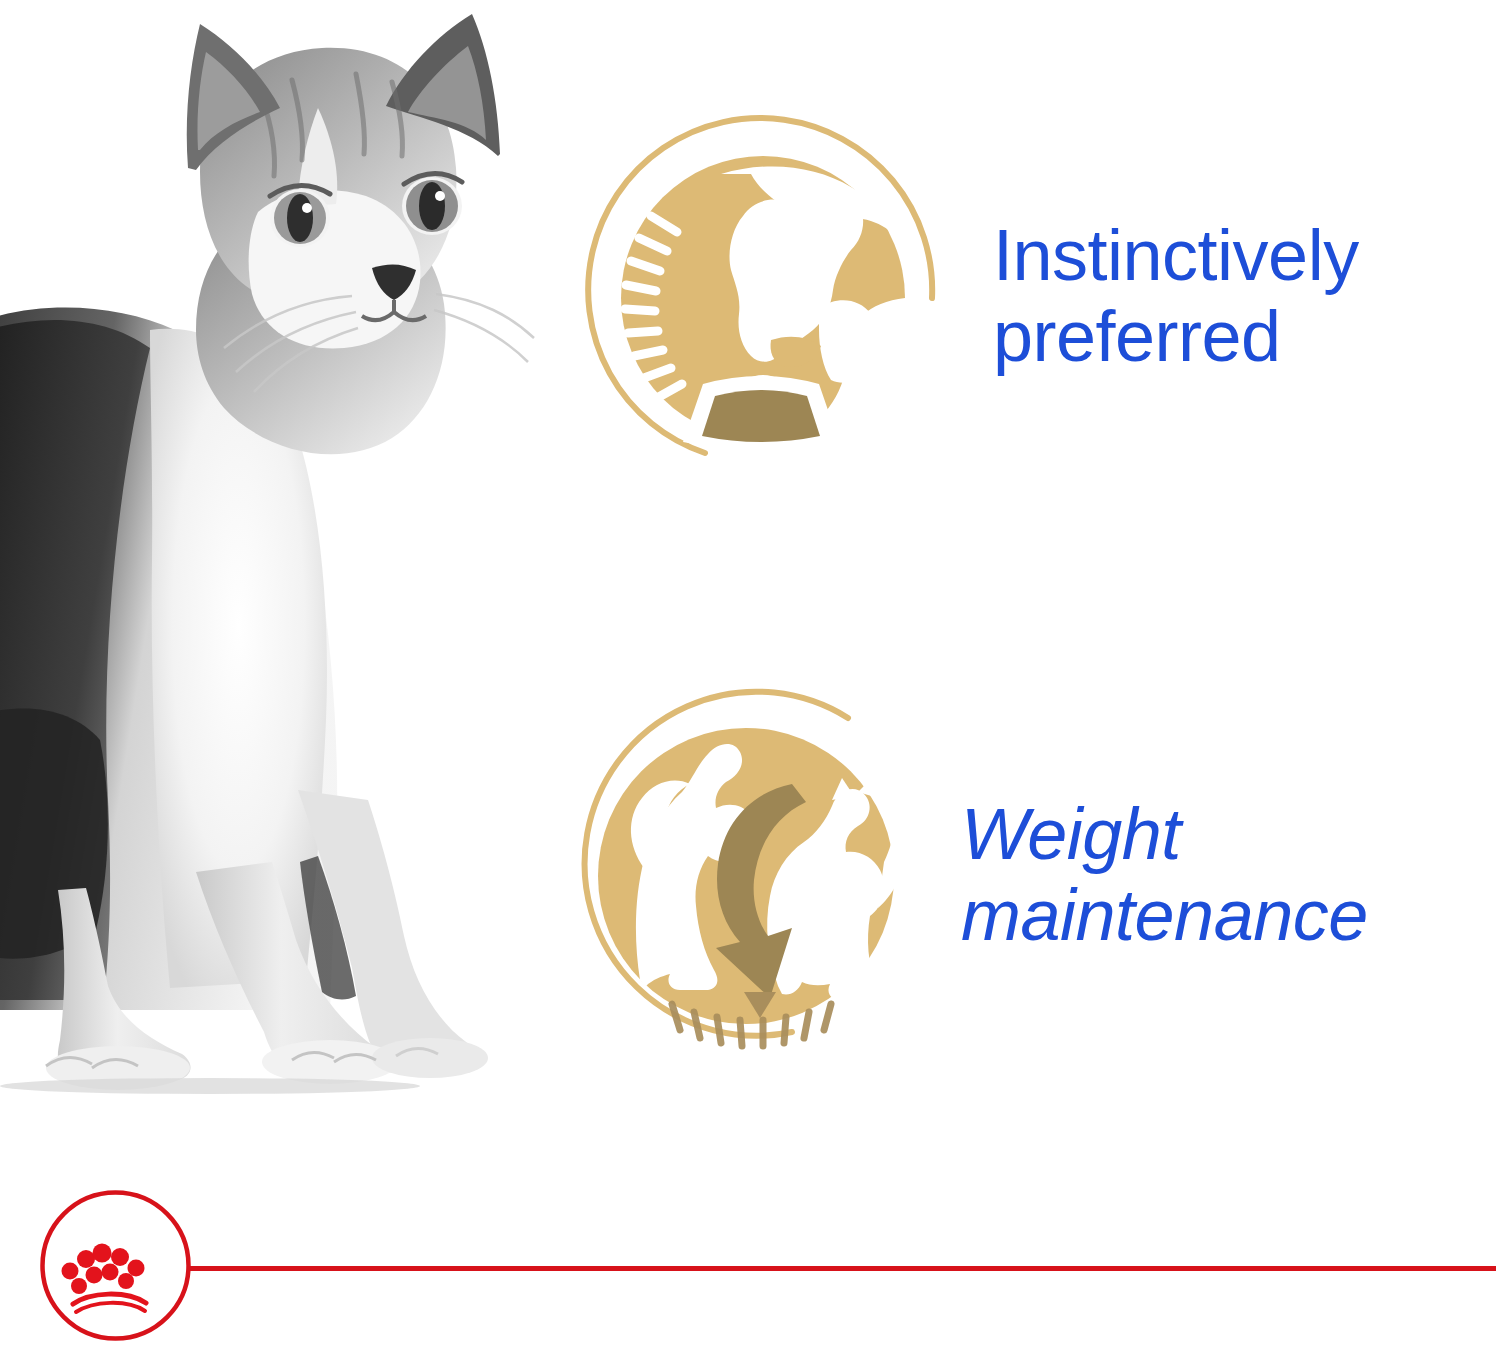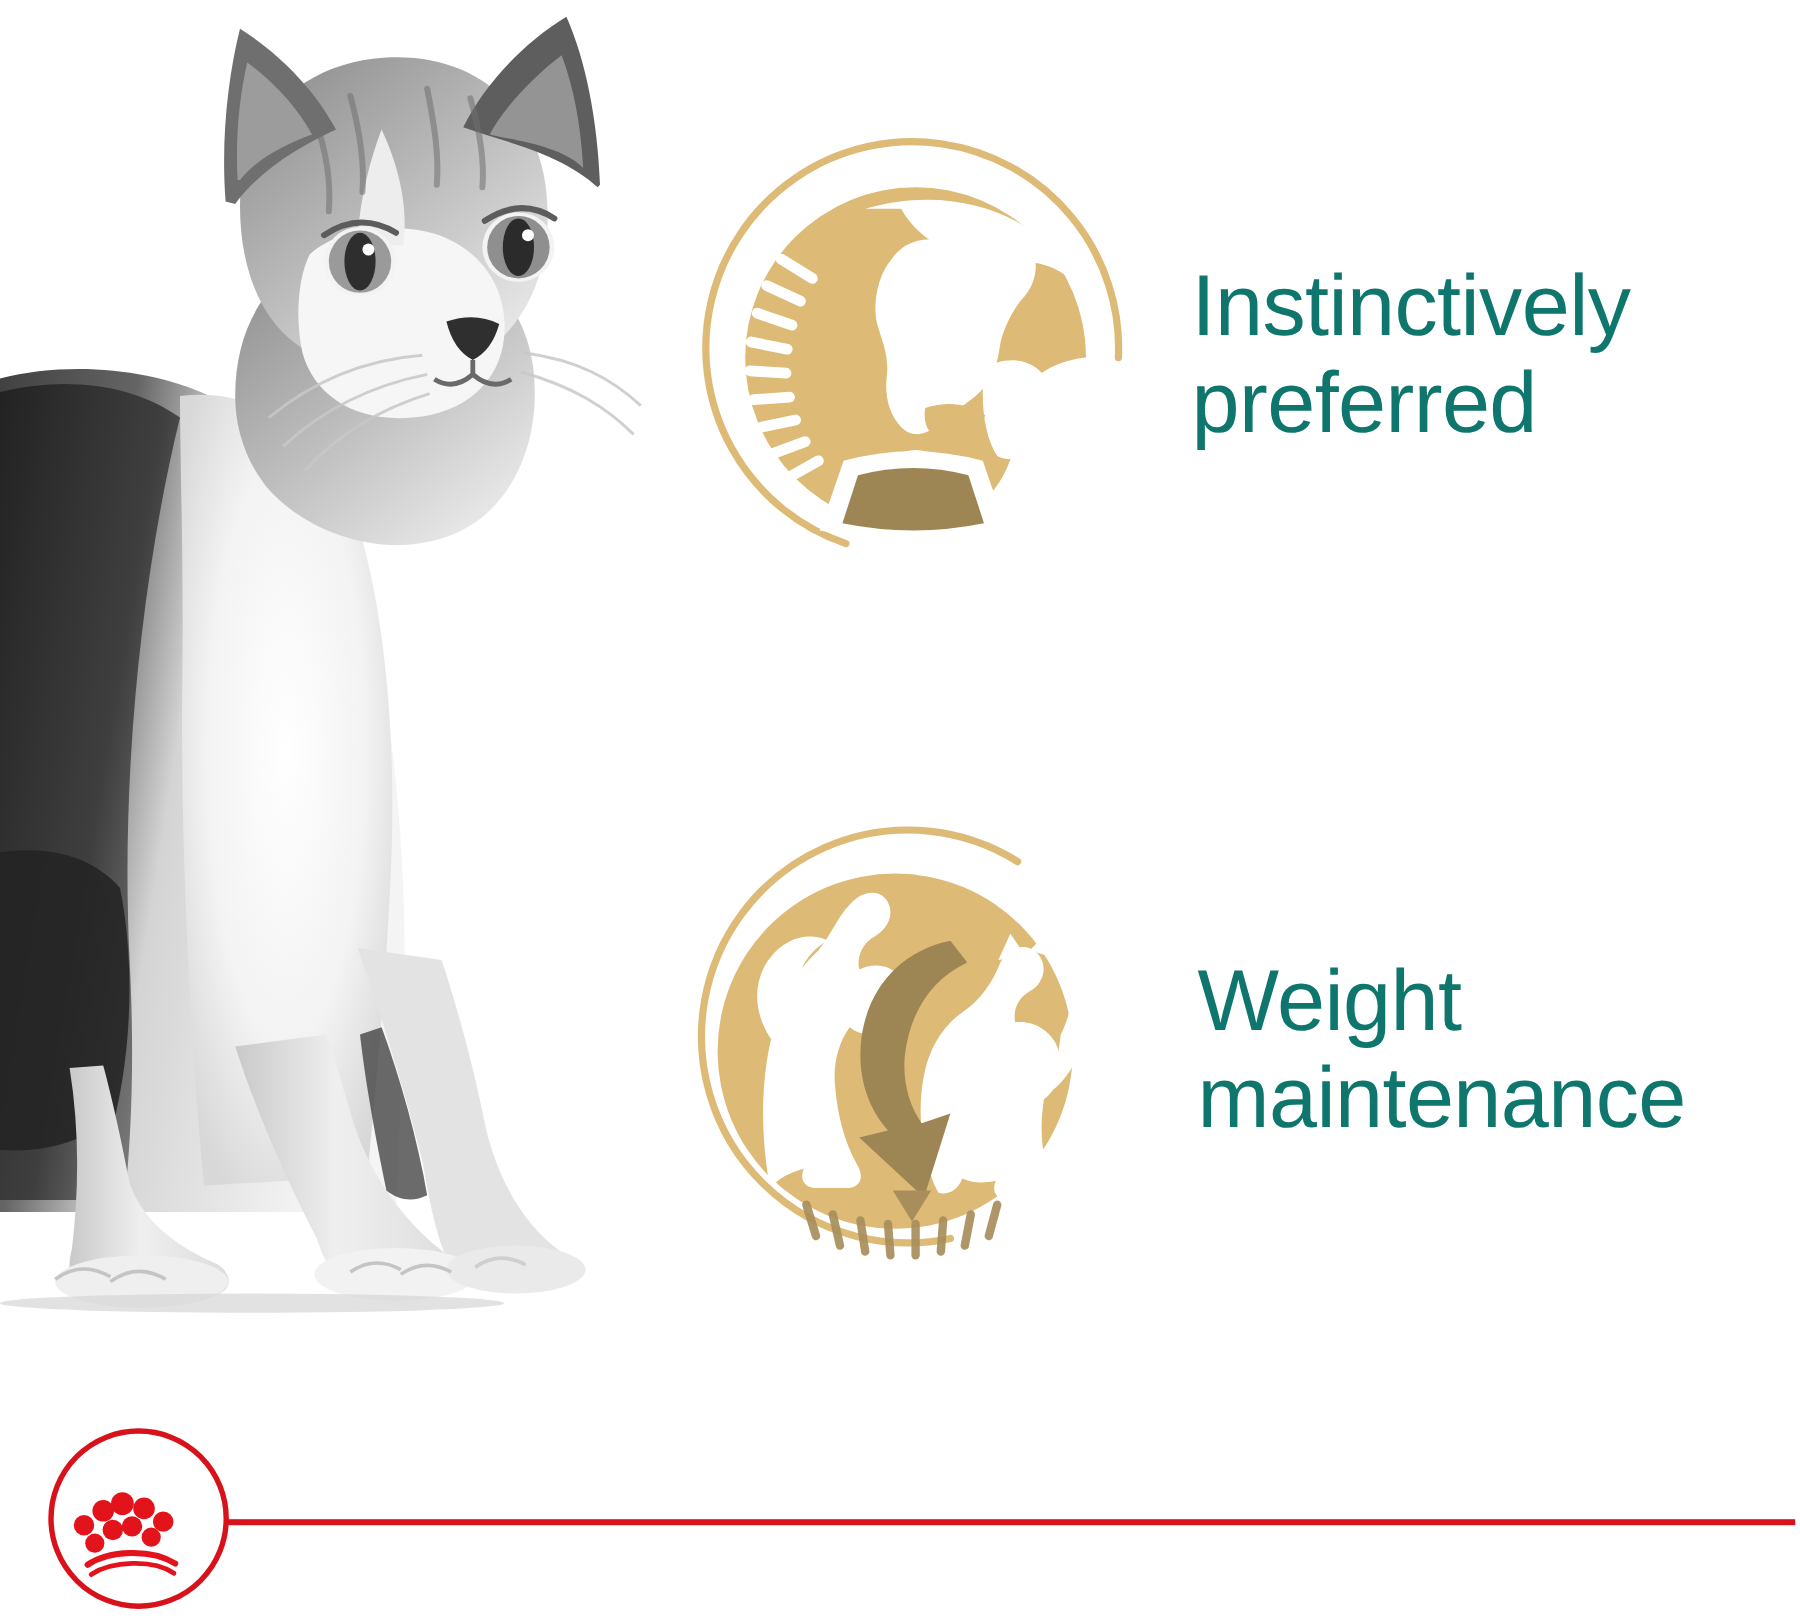--- a/index.html
+++ b/index.html
@@ -40,29 +40,29 @@
   .benefit-icon {
     flex: 0 0 auto;
     width: 370px;
     height: 375px;
   }
   #benefit-row-1 .benefit-icon { width: 395px; height: 390px; }
   .benefit-icon svg { display: block; }
 
   .benefit-label {
     flex: 1 1 auto;
-    color: #0f766e;
+    color: #1d4ed8;
     font-size: 72px;
     line-height: 1.12;
     font-weight: 400;
     letter-spacing: -0.5px;
     white-space: pre-line;
     margin-left: 48px;
   }
-  #benefit-row-1 .benefit-label { margin-left: 55px; }
+  #benefit-row-1 .benefit-label { margin-left: 18px; font-style: italic; }
 
   
   .brand-footer {
     position: absolute;
     left: 0px;
     top: 1180px;
     width: 1500px;
     height: 169px;
   }
   .brand-rule {

